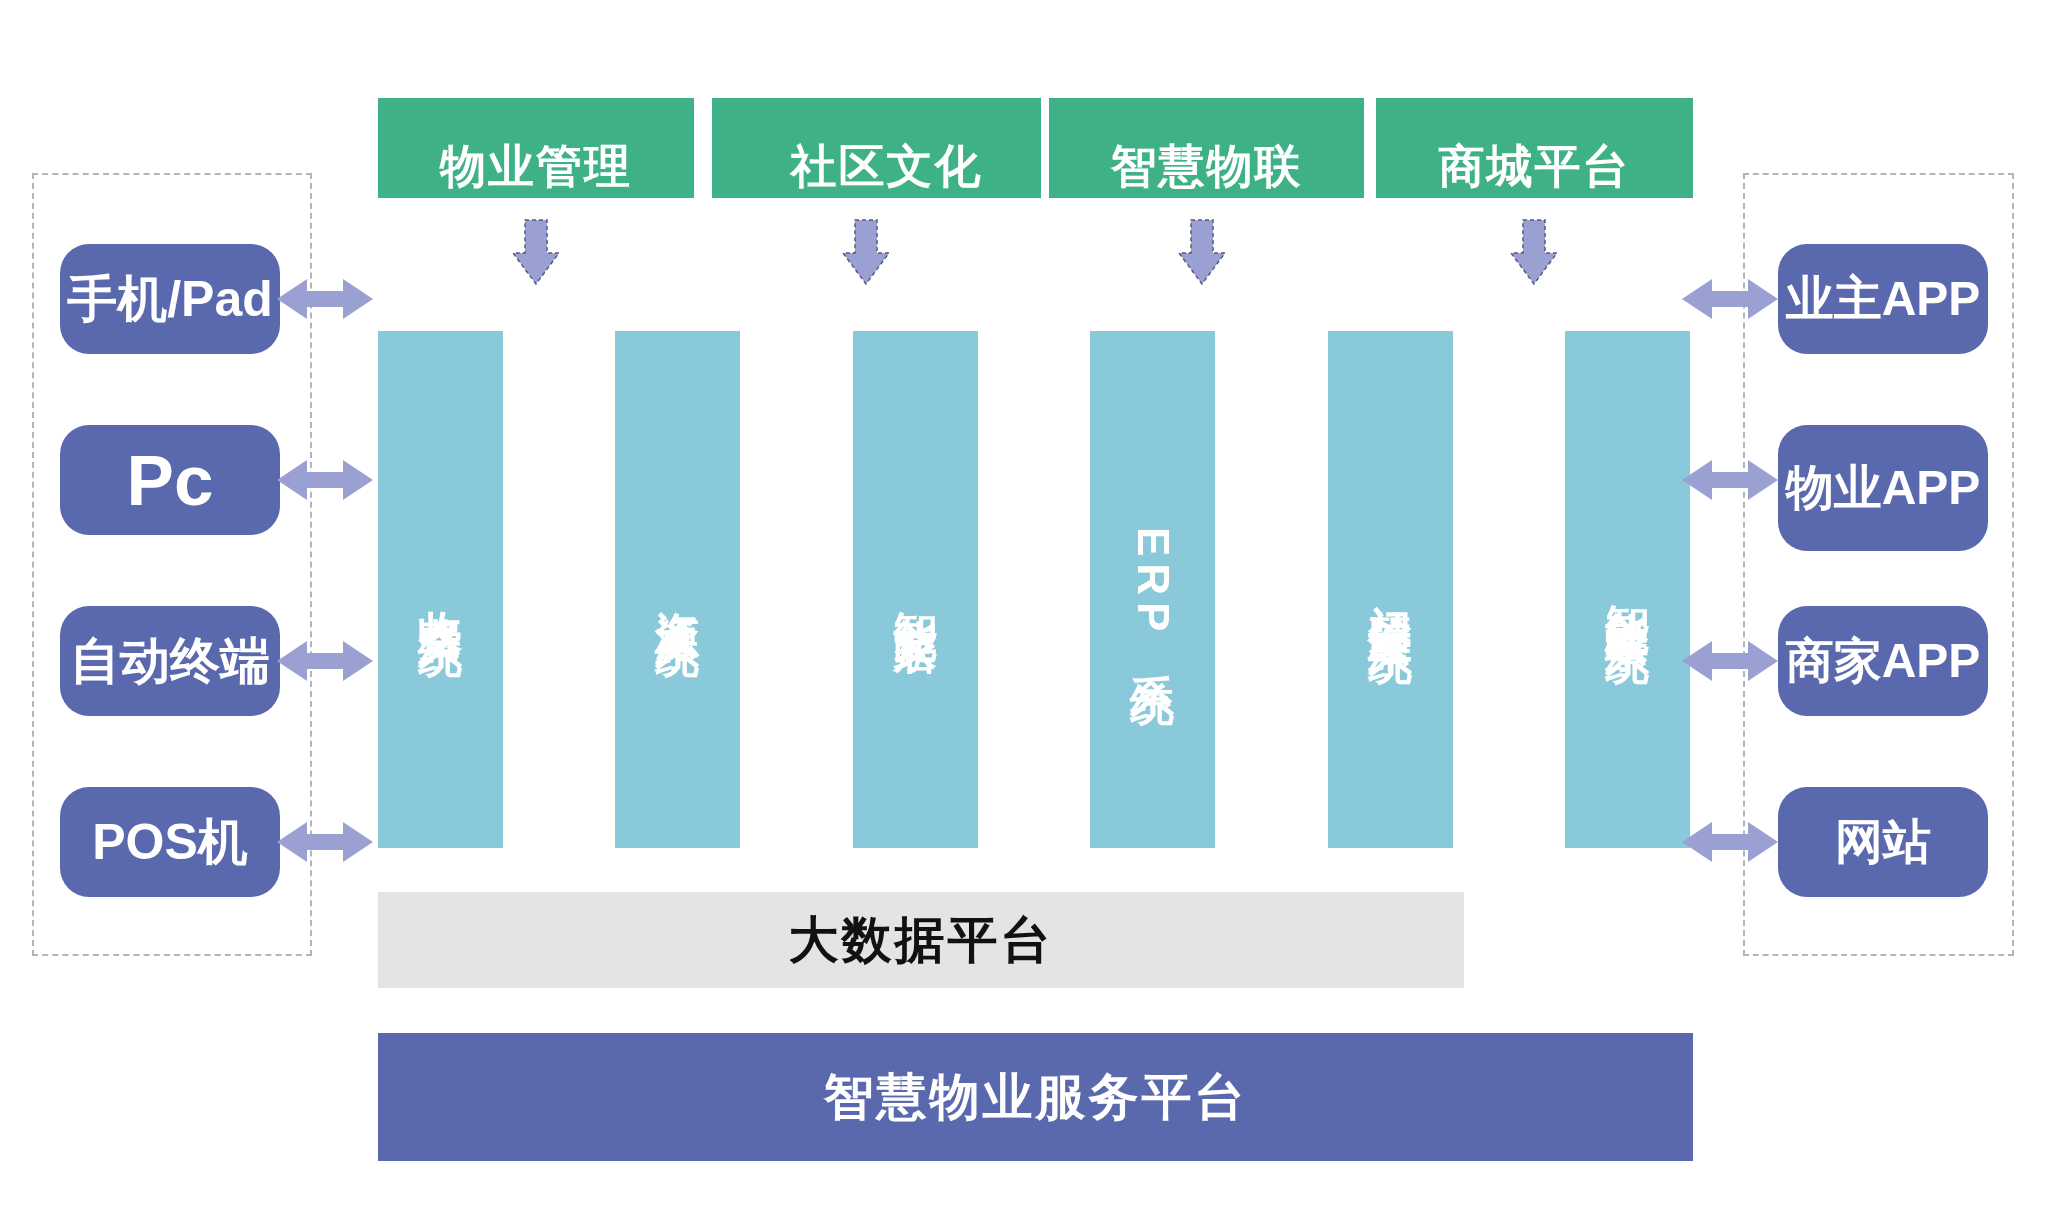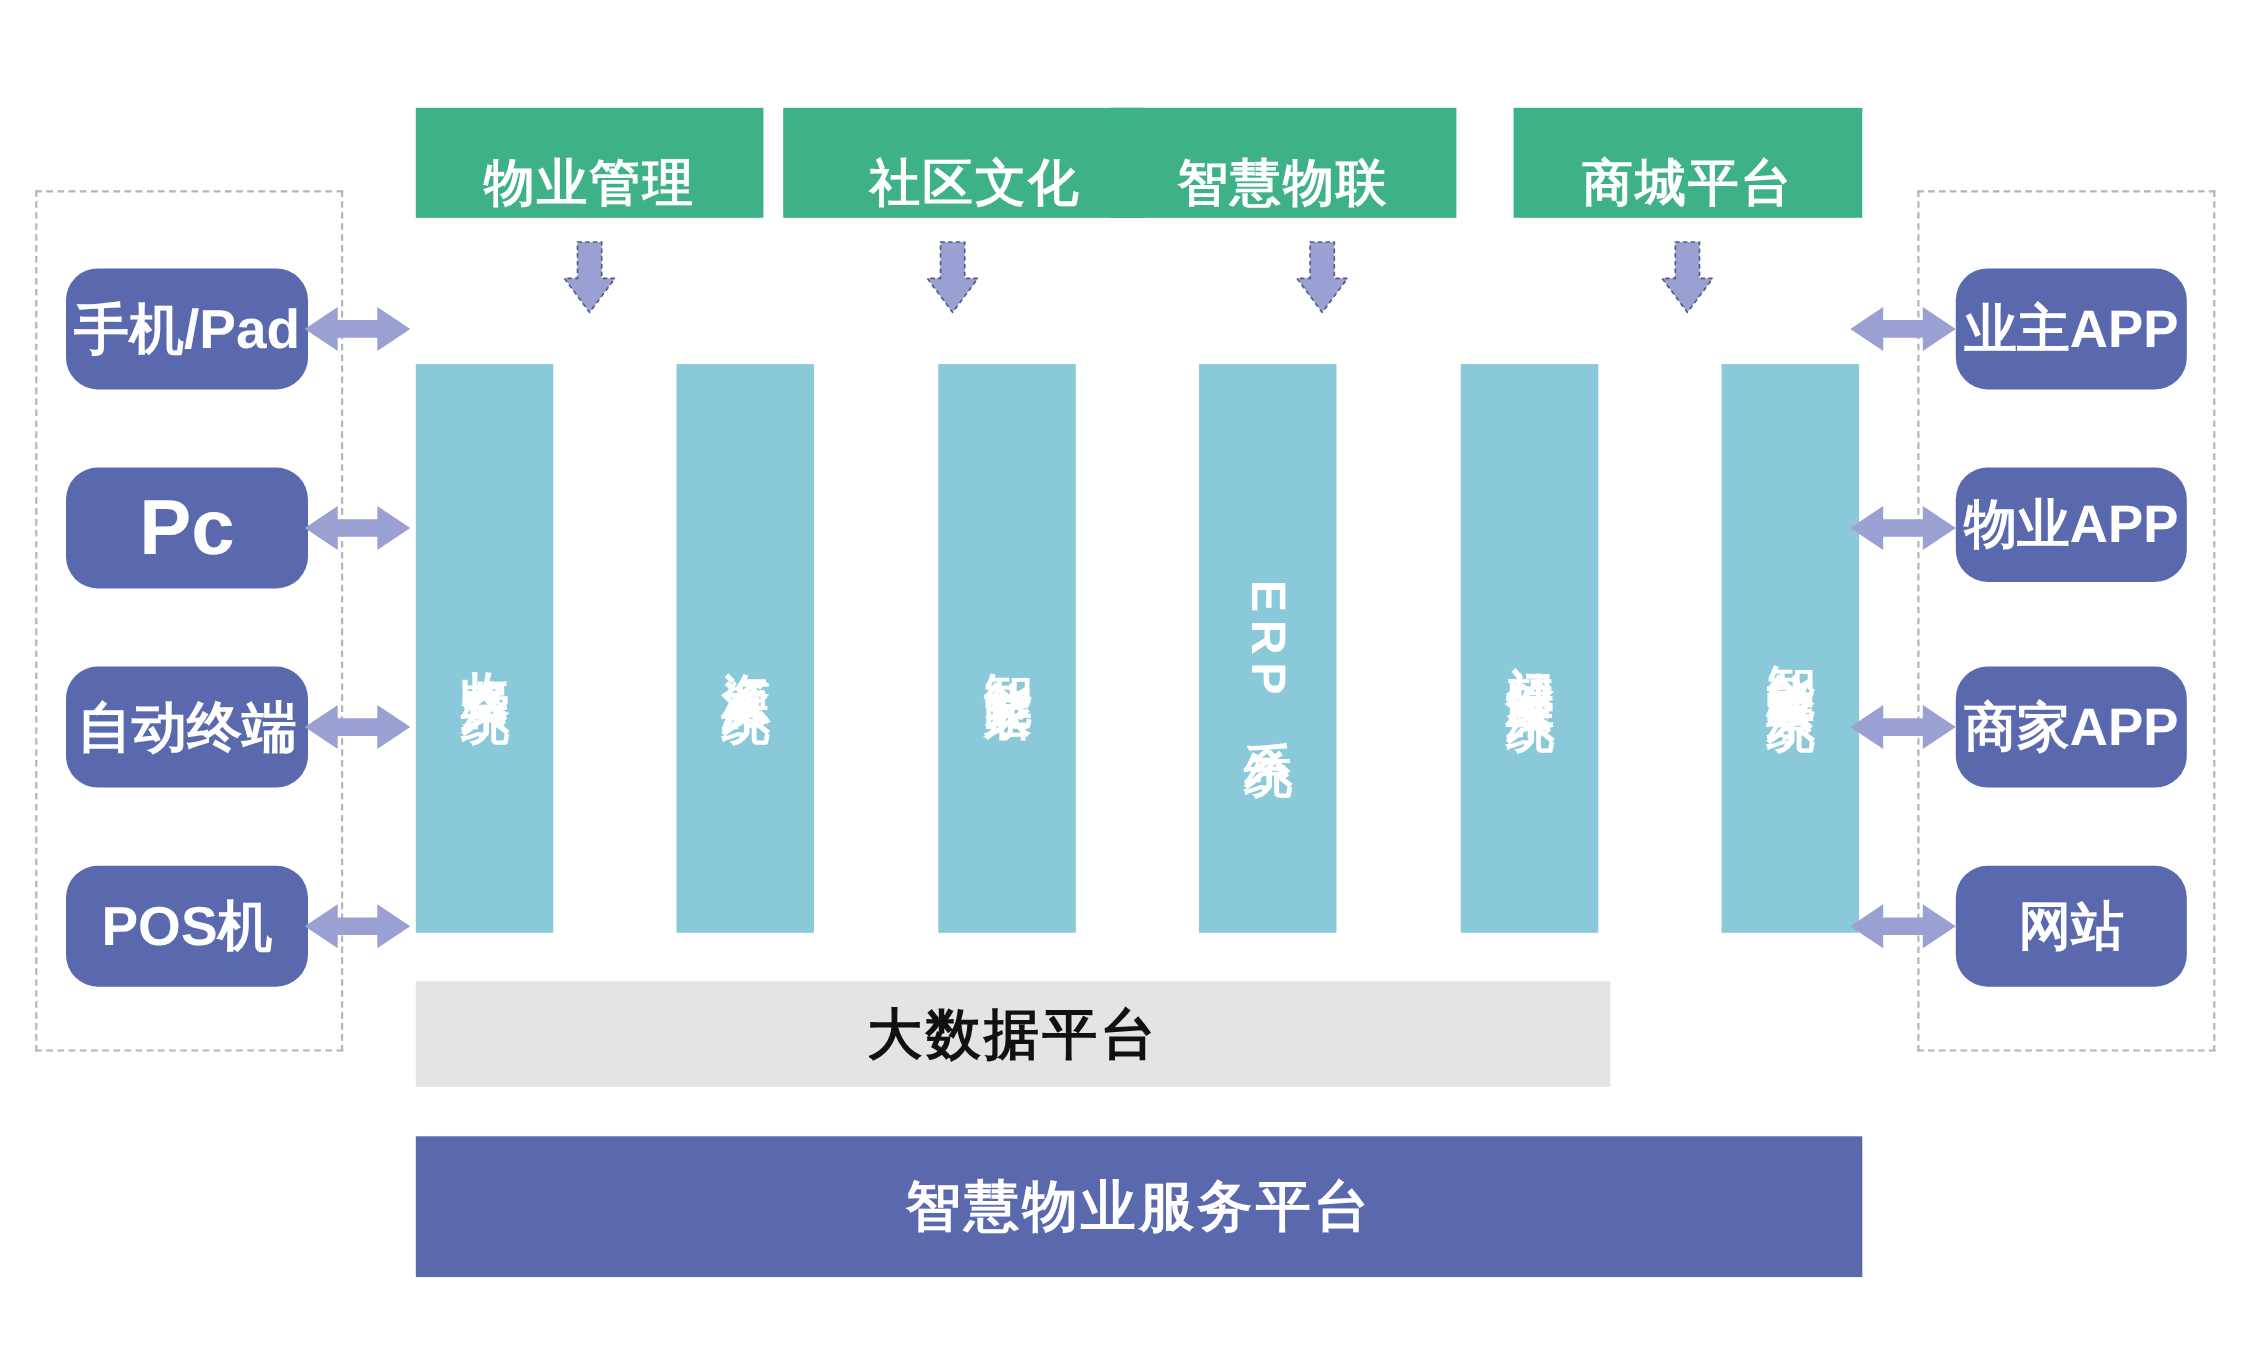--- a/index.html
+++ b/index.html
@@ -74,21 +74,21 @@
   <div class="abs dash-panel" style="left:32px;top:173px;width:276px;height:779px;"></div>
 
   <div class="abs dash-panel" style="left:1743px;top:173px;width:267px;height:779px;"></div>
 
   <div class="abs module-box" style="left:378px;top:98px;width:316px;height:100px;">
     <span>物业管理</span>
   </div>
   <div class="abs module-box" style="left:712px;top:98px;width:309px;height:100px;padding-left:20px;">
     <span>社区文化</span>
   </div>
-  <div class="abs module-box" style="left:1009px;top:98px;width:315px;height:100px;">
+  <div class="abs module-box" style="left:1049px;top:98px;width:315px;height:100px;">
     <span>智慧物联</span>
   </div>
   <div class="abs module-box" style="left:1376px;top:98px;width:317px;height:100px;">
     <span>商城平台</span>
   </div>
 
   <div class="abs" style="left:512px;top:219px;width:48px;height:66px;">
     <svg class="arrow-svg" viewBox="0 0 48 66">
         <polygon points="13,1 35,1 35,34 47,34 24,65 1,34 13,34" fill="#9aa0d2" stroke="#55597e" stroke-width="1.5" stroke-dasharray="4 3"></polygon>
       </svg>
@@ -179,21 +179,21 @@
   </div>
   <div class="abs" style="left:1682px;top:819px;width:96px;height:46px;">
     <svg class="arrow-svg" viewBox="0 0 96 46">
         <polygon points="0,23 30,3 30,15 66,15 66,3 96,23 66,43 66,31 30,31 30,43" fill="#9aa0d2"></polygon>
       </svg>
   </div>
 
   <div class="abs node-box" style="left:1778px;top:244px;width:210px;height:110px;">
     <span>业主APP</span>
   </div>
-  <div class="abs node-box" style="left:1778px;top:425px;width:210px;height:104px;">
+  <div class="abs node-box" style="left:1778px;top:425px;width:210px;height:126px;">
     <span>物业APP</span>
   </div>
   <div class="abs node-box" style="left:1778px;top:606px;width:210px;height:110px;">
     <span>商家APP</span>
   </div>
   <div class="abs node-box" style="left:1778px;top:787px;width:210px;height:110px;">
     <span>网站</span>
   </div>
 
   <div class="abs bar-gray" style="left:378px;top:892px;width:1086px;height:96px;">

